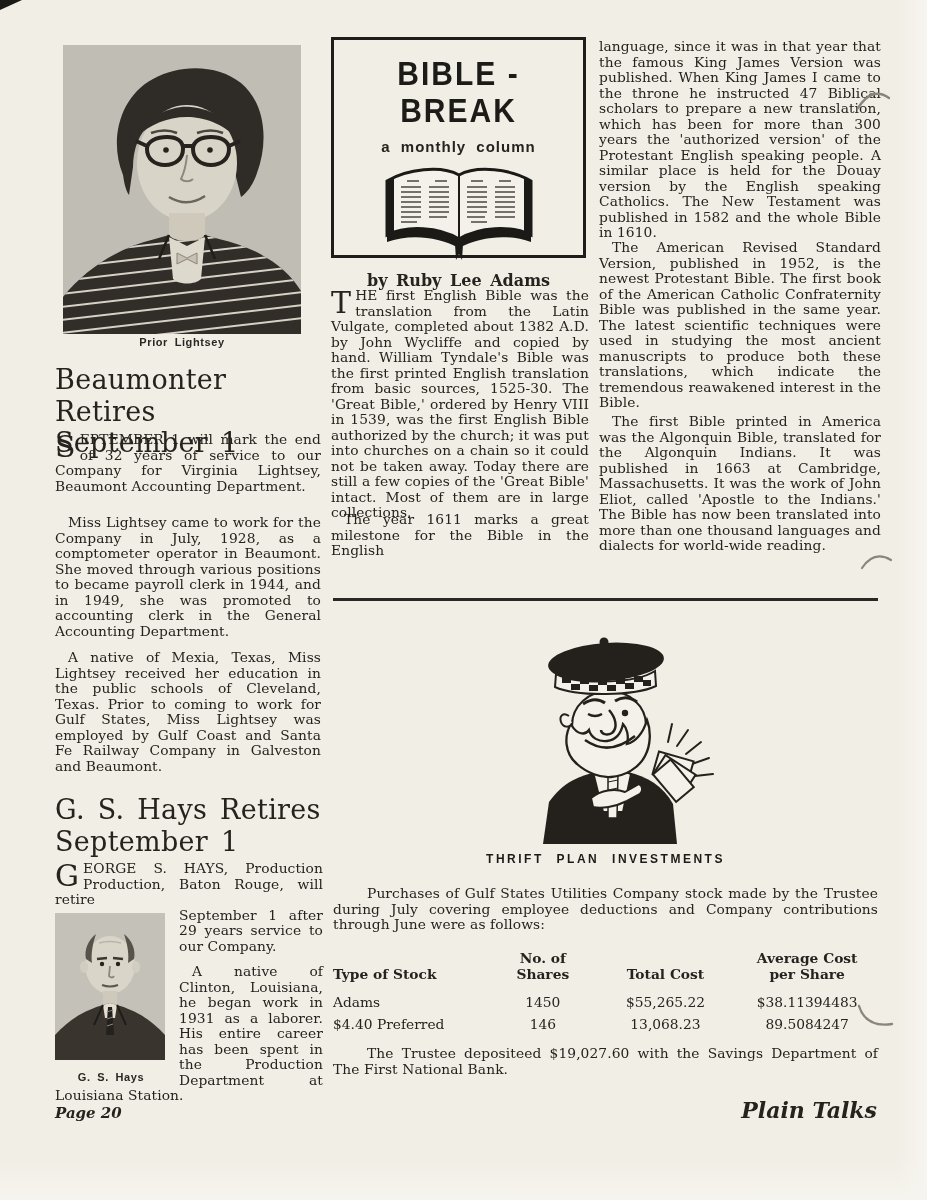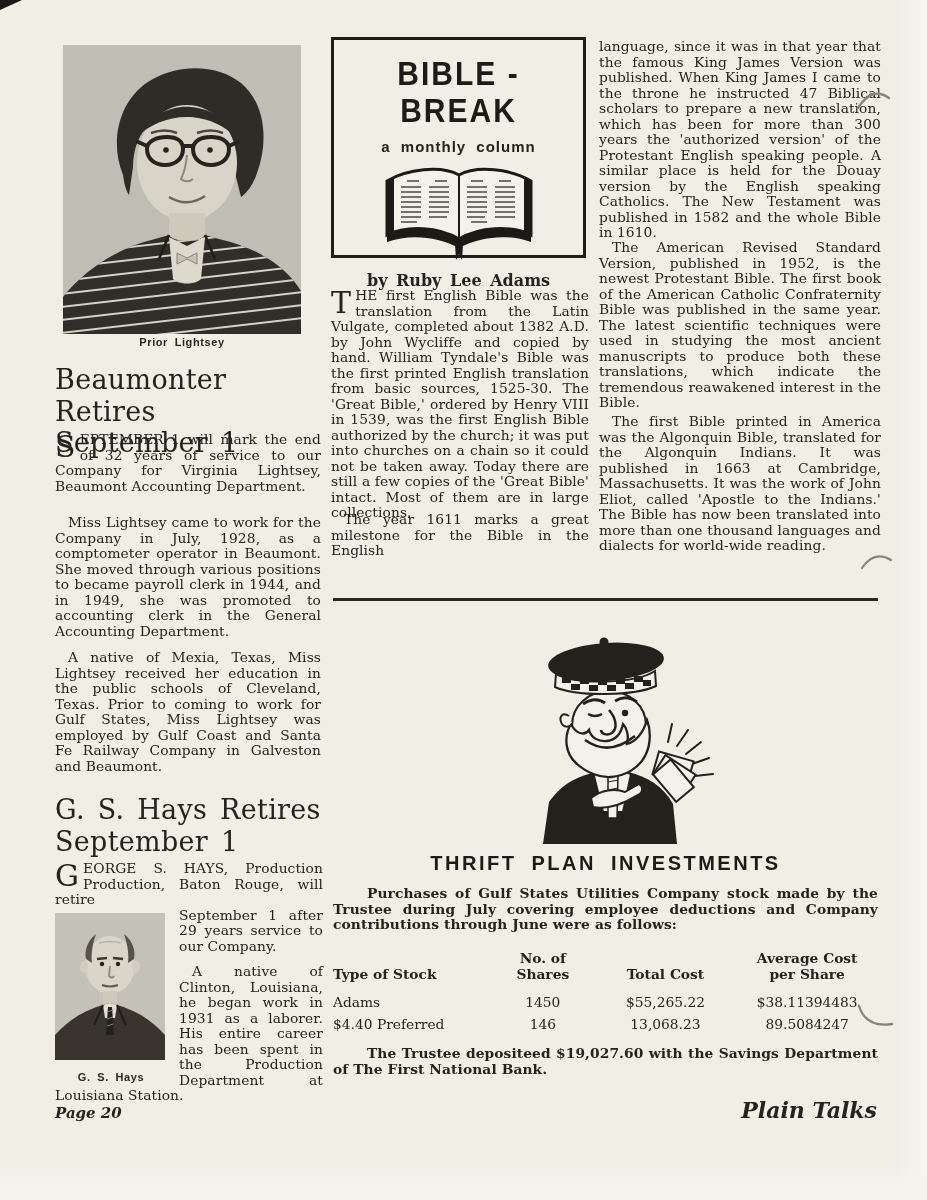--- a/index.html
+++ b/index.html
@@ -13,21 +13,21 @@
   .edge-bottom{position:absolute;left:0;bottom:0;width:100%;height:42px;
     background:linear-gradient(to bottom, rgba(247,245,240,0), #f6f4ee);}
   .corner-mark{position:absolute;left:0;top:0;width:0;height:0;
     border-top:10px solid #1c1a17;border-right:22px solid transparent;}
   .abs{position:absolute;}
   .body{
     font-size:13.8px; line-height:15.5px; text-align:justify;
     letter-spacing:0.1px; margin:0; color:#26231f;
   }
   .indent{text-indent:13px;}
-  .indent-lg{text-indent:34px;font-weight:bold;}
+  .indent-lg{text-indent:34px;}
   .dropcap{
     float:left; font-size:30px; line-height:25px; padding:2px 4px 0 0;
     font-family:"DejaVu Serif", serif;
   }
   .headline{
     font-family:"DejaVu Serif", serif; font-weight:400;
     font-size:27px; line-height:1.17; letter-spacing:0.3px; margin:0;
     word-spacing:4px;
   }
   .cap{
@@ -50,21 +50,21 @@
     font-family:"Liberation Sans", sans-serif; font-weight:700;
     font-size:15px; letter-spacing:1px; word-spacing:5px; margin:14px 0 0 0;
   }
   .bb-byline{
     font-family:"DejaVu Serif", serif; font-weight:700; font-size:16px;
     margin:6px 0 0 0; word-spacing:3px;
   }
   .divider{background:#2b2823; height:2.5px;}
   .thrift-head{
     font-family:"Liberation Sans", sans-serif; font-weight:700;
-    font-size:20px; letter-spacing:2.5px; word-spacing:7px;
+    font-size:12px; letter-spacing:2.5px; word-spacing:7px;
     text-align:center; margin:0; color:#1d1b18;
   }
   .ttable{width:100%; border-collapse:collapse; font-size:13.8px;}
   .ttable th{
     font-weight:700; white-space:pre-line; vertical-align:bottom;
     padding:0 0 8px 0; line-height:16px;
   }
   .ttable td{padding:4px 0 2px 0; line-height:16px;}
   .al{text-align:left;} .ac{text-align:center;}
   .footer-row{display:flex; justify-content:space-between; align-items:baseline;}

